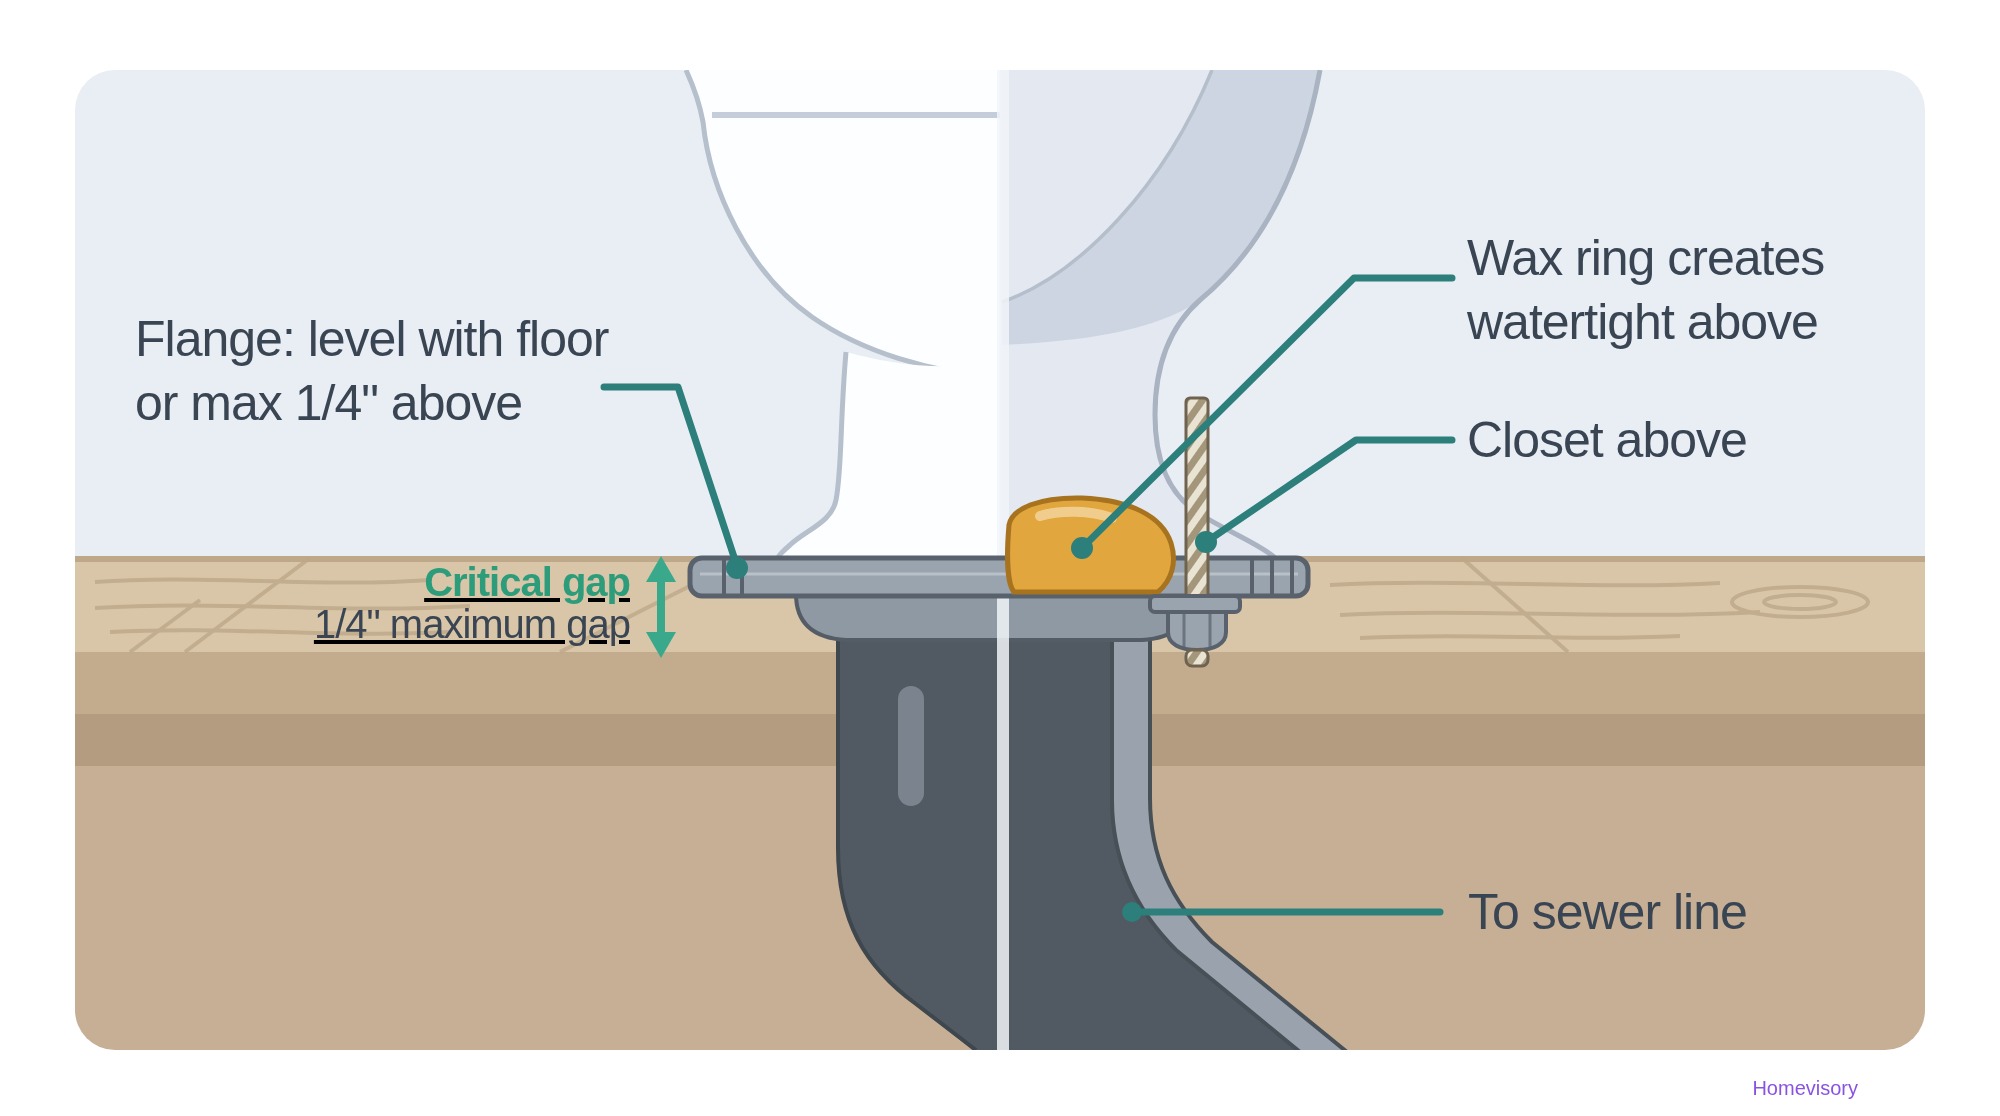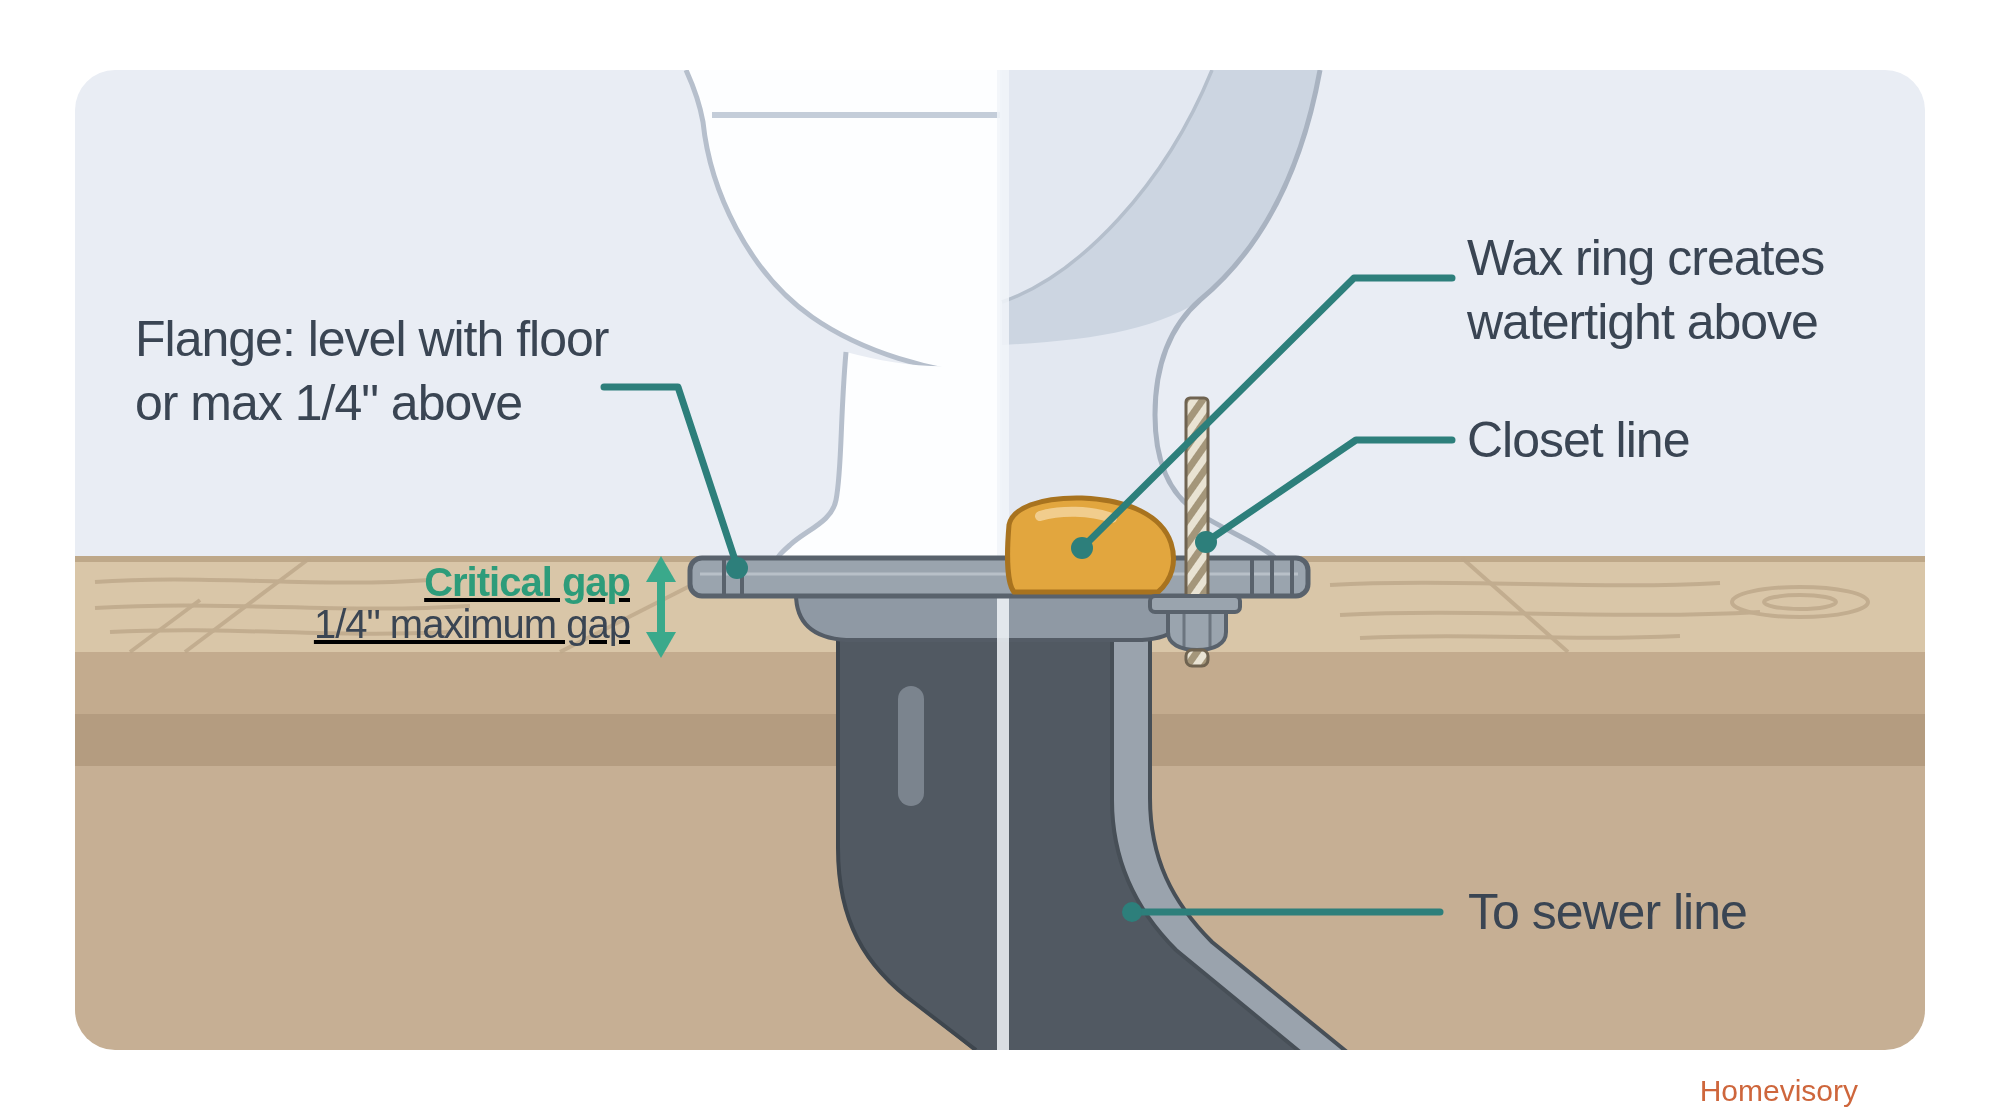--- a/index.html
+++ b/index.html
@@ -4,21 +4,21 @@
 <style>
   html,body{margin:0;padding:0;background:#ffffff;}
   #stage{position:relative;width:2000px;height:1116px;background:#ffffff;overflow:hidden;
          font-family:"Liberation Sans",sans-serif;}
   svg{position:absolute;left:0;top:0;}
   .label{position:absolute;font-size:50px;line-height:64px;color:#3a4553;
          letter-spacing:-1px;white-space:nowrap;}
   .gapblock{position:absolute;text-align:right;white-space:nowrap;text-decoration:underline;}
   .gap-title{font-size:40px;line-height:42px;font-weight:bold;color:#2d9c7a;letter-spacing:-1px;}
   .gap-value{font-size:40px;line-height:42px;color:#3a4553;letter-spacing:-1px;}
-  .watermark{position:absolute;right:142px;bottom:8px;font-size:30px;color:#c2410c;opacity:.8;}
+  .watermark{position:absolute;right:142px;bottom:16px;font-size:20px;color:#6d28d9;opacity:.8;}
 </style>
 </head>
 <body>
 
 <div id="stage">
 
 <svg viewBox="0 0 2000 1116" width="2000" height="1116">
   <defs>
     <clipPath id="card">
           <rect x="75" y="70" width="1850" height="980" rx="40"></rect>
@@ -140,21 +140,21 @@
 <div class="label" style="left:135px;top:295px;margin-top:12px;">
   <div>Flange: level with floor</div>
   <div>or max 1/4" above</div>
 </div>
 
 <div class="label" style="left:1467px;top:226px;">
   <div>Wax ring creates</div>
   <div>watertight above</div>
 </div>
 
-<div class="label" style="left:1467px;top:408px;">Closet line</div>
+<div class="label" style="left:1467px;top:408px;">Closet above</div>
 
 <div class="label" style="left:1468px;top:880px;">To sewer line</div>
 
 <div class="gapblock" style="right:1370px;top:561px;">
   <div class="gap-title">Critical gap</div>
   <div class="gap-value">1/4" maximum gap</div>
 </div>
 
 <div class="watermark">Homevisory</div>
 

